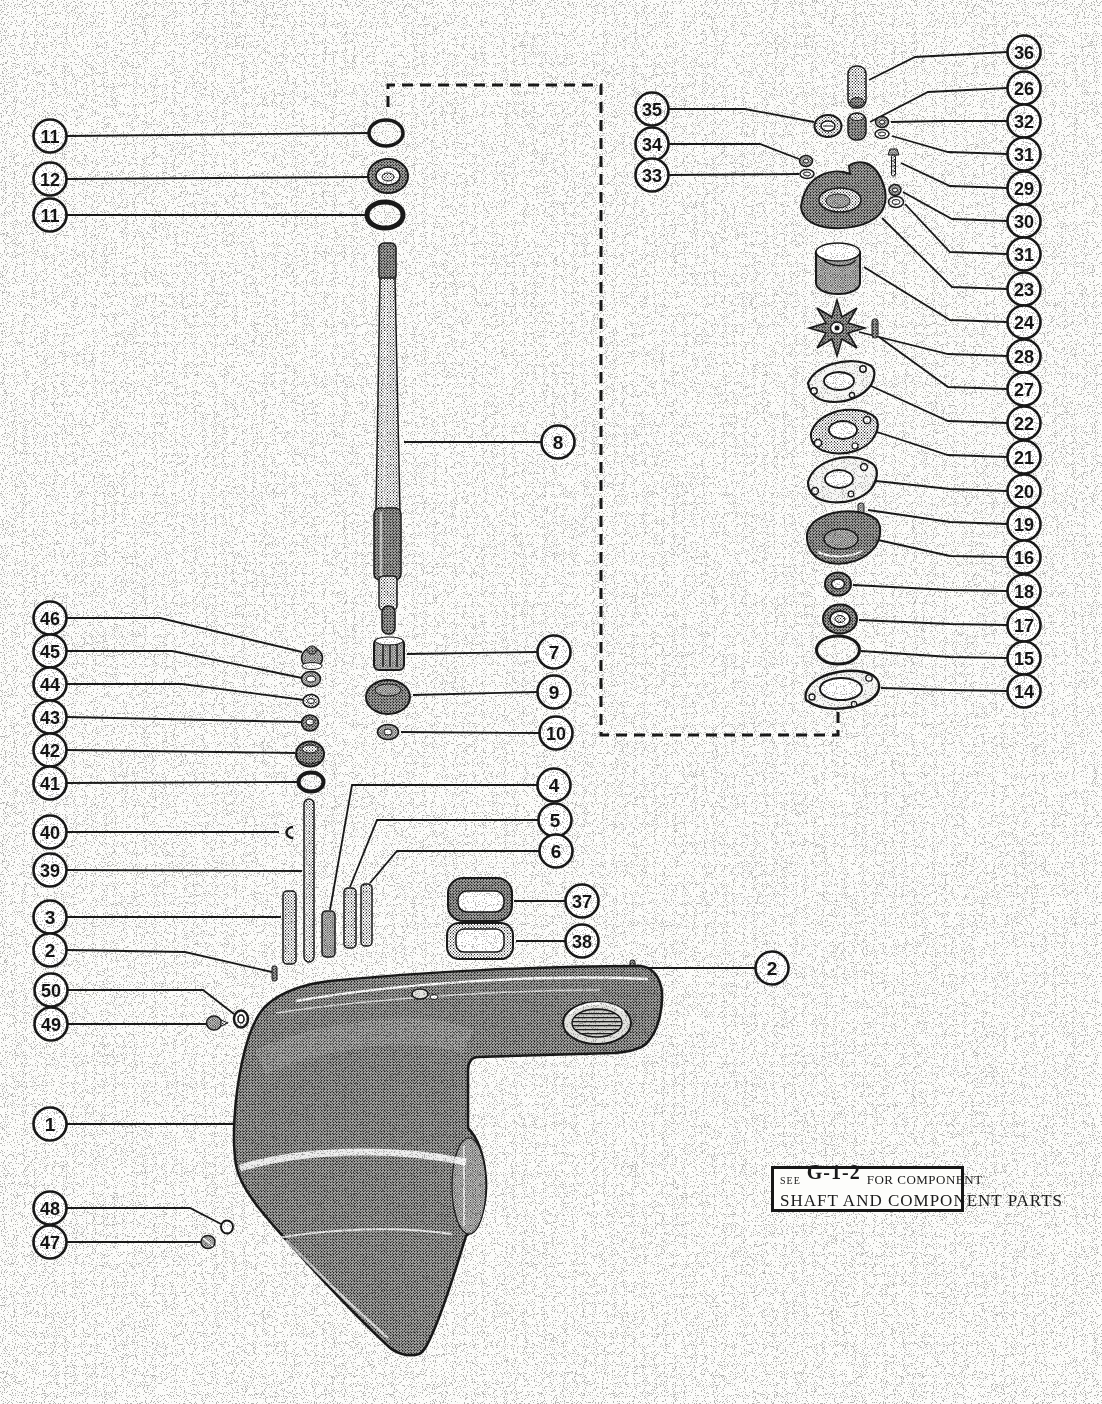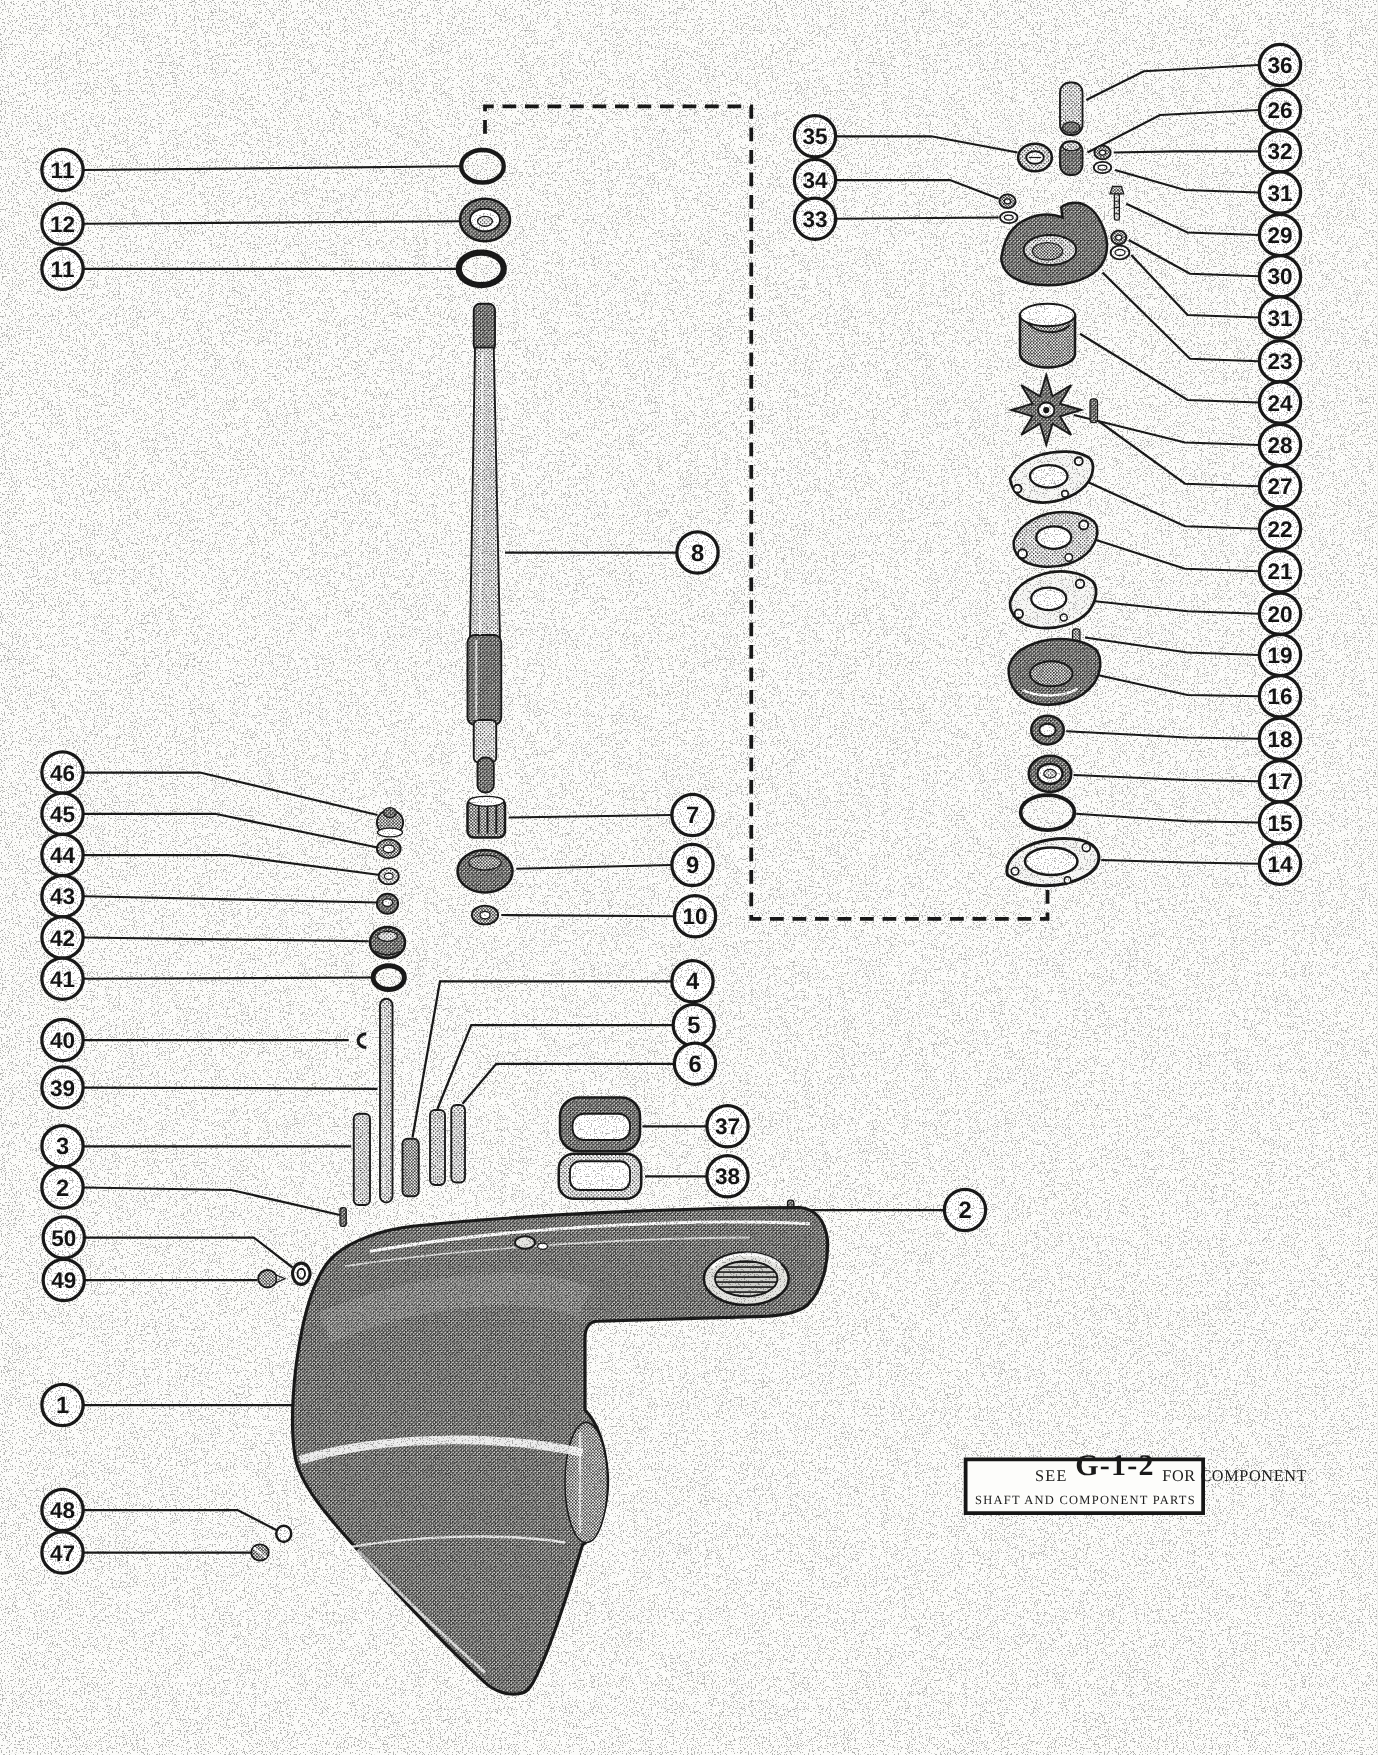--- a/index.html
+++ b/index.html
@@ -10,24 +10,24 @@
   }
   svg{position:absolute;left:0;top:0;}
   .note-box{
     position:absolute;left:771px;top:1166px;width:193px;height:46px;
     border:3px solid #161616;background:#fdfdfb;
     display:flex;flex-direction:column;justify-content:center;
     padding:2px 4px 2px 6px;box-sizing:border-box;
     color:#1a1a1a;
   }
   .note-line1{white-space:nowrap;line-height:20px;}
-  .note-see{font-size:13px;letter-spacing:1px;margin-left:48px;}
-  .note-code{font-size:24px;font-weight:700;position:relative;top:-5px;padding:0 2px;letter-spacing:1px;margin-top:48px;}
+  .note-see{font-size:10px;letter-spacing:1px;}
+  .note-code{font-size:20px;font-weight:700;position:relative;top:-5px;padding:0 2px;letter-spacing:1px;margin-top:48px;}
   .note-suffix{font-size:13px;letter-spacing:.5px;}
-  .note-line2{font-size:10px;letter-spacing:1px;white-space:nowrap;line-height:20px;}
+  .note-line2{font-size:17px;letter-spacing:1px;white-space:nowrap;line-height:20px;}
   text.co-num{
     font-family:"Liberation Sans", sans-serif;font-weight:700;
     fill:#161616;
   }
 </style>
 </head>
 <body>
 
 <div class="page">
 

